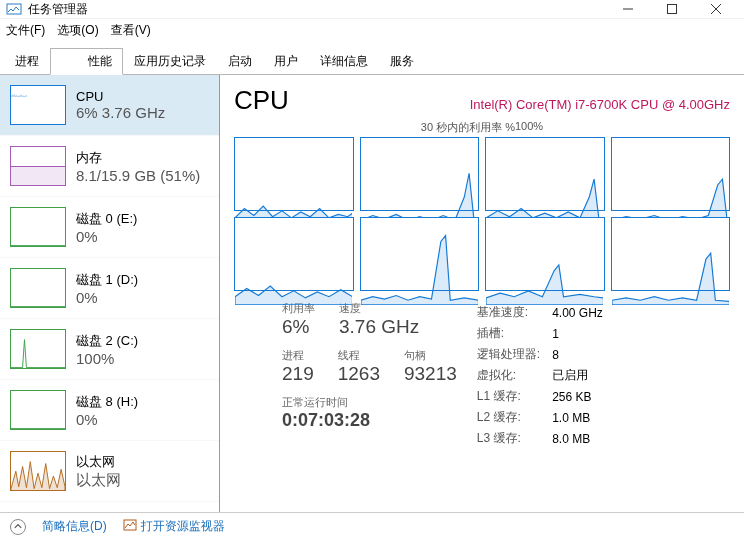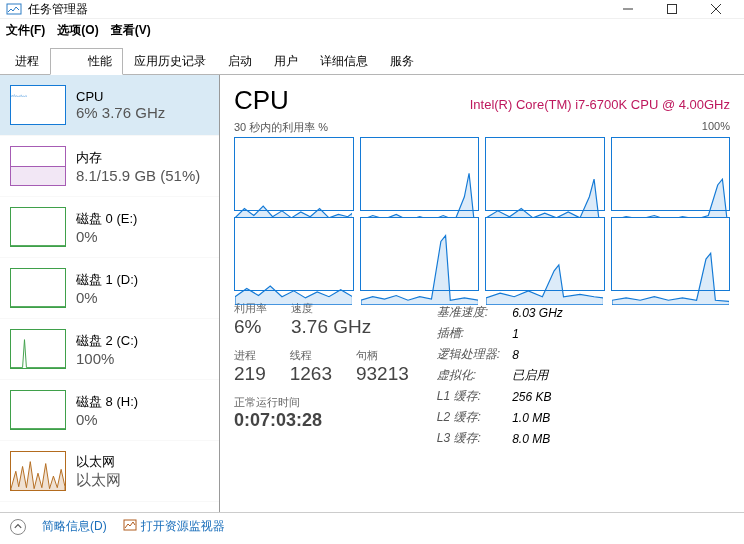--- a/index.html
+++ b/index.html
@@ -3,51 +3,51 @@
 <meta charset="utf-8">
 <style>
   * { box-sizing: border-box; margin: 0; padding: 0; }
   body { font-family: "Microsoft YaHei", "Segoe UI", sans-serif; font-size: 12px; color: #000; background: #fff; width: 744px; height: 544px; overflow: hidden; }
   .titlebar { height: 19px; display: flex; align-items: center; padding: 0 6px; border-bottom: 1px solid #f0f0f0; }
   .titlebar .app-icon { width: 16px; height: 16px; margin-right: 6px; display:flex; align-items:center; justify-content:center;}
   .titlebar .app-title { font-size: 12px; }
   .titlebar .spacer { flex: 1; }
   .win-btn { width: 44px; height: 30px; display: flex; align-items: center; justify-content: center; color: #555; }
   .win-btn svg { width: 10px; height: 10px; }
-  .menubar { height: 22px; display: flex; align-items: center; padding: 0 6px; font-size: 12px; gap: 12px; font-weight: bold; }
+  .menubar { height: 22px; display: flex; align-items: center; padding: 0 6px; font-size: 12px; gap: 12px; }
   .tabs { display: flex; border-bottom: 1px solid #b5b5b5; padding: 6px 4px 0 4px; font-size: 12px; gap: 0; }
   .tab { padding: 4px 10px; border: 1px solid transparent; border-bottom: none; position: relative; top: 1px; }
   .tab.selected { background: #fff; border-color: #b5b5b5; border-bottom: 1px solid #fff; padding-left: 37px; }
   .body { display: flex; height: 437px; }
   .sidebar { width: 220px; border-right: 1px solid #999; overflow:hidden; background:#fff;}
   .side-item { display: flex; align-items: center; gap: 10px; padding: 10px 10px; border-bottom: 1px solid #f8f8f8; }
   .side-item.selected { background: #d9eaf5; }
   .side-thumb { width: 56px; height: 40px; border: 1px solid #147ad6; position: relative; background:#fff;}
   .side-thumb.mem { border-color: #a65cb4; }
   .side-thumb.mem .fill { position:absolute; bottom:0; left:0; right:0; height:50%; background:#f2e7f5; border-top:1px solid #a65cb4;}
   .side-thumb.disk { border-color: #3fa04a; }
   .side-thumb.eth { border-color: #b36b1e; }
   .side-thumb .spark { position:absolute; left:0; right:0; bottom:0; height:30%; }
   .side-text .t1 { font-size: 13px; }
   .side-text .t2 { font-size: 15px; color: #555; }
   .main { flex: 1; padding: 10px 14px; overflow:hidden;}
   .main-header { display: flex; align-items: baseline; justify-content: space-between; margin-bottom: 4px;}
   .main-title { font-size: 26px; font-weight: 400; }
   .cpu-name { font-size: 13px; color: #be185d; }
-  .chart-label-row { display:flex; justify-content:space-between; font-size:11px; color:#555; margin-bottom:2px;}
+  .chart-label-row { display:flex; justify-content:center; font-size:11px; color:#555; margin-bottom:2px;}
   .cores { display:grid; grid-template-columns: repeat(4,1fr); grid-auto-rows: 74px; gap:6px; margin-bottom:10px;}
   .core { border:1px solid #147ad6; position:relative; background:#fff;}
-  .stats { display:flex; gap:26px; margin-top:6px;}
+  .stats { display:flex; gap:18px; margin-top:6px;margin-left:48px;}
   .stats-left { display:flex; flex-direction:column; gap:10px; }
   .stat-row { display:flex; gap:24px;}
   .stat-block .label { font-size:11px; color:#666; }
   .stat-block .value { font-size:19px; color:#444;}
   .uptime .value { font-size:18px;font-weight:bold; }
   .stats-right { font-size:12px; }
-  .stats-right table td { padding: 1px 10px 1px 0; font-style: italic; }
+  .stats-right table td { padding: 1px 10px 1px 0; }
   .stats-right table td:first-child { color:#555; }
   .statusbar { height:28px; border-top:1px solid #ccc; display:flex; align-items:center; padding:0 10px; gap:16px; font-size:12px;}
   .status-link { color:#1b6fbb; cursor:default;}
   .chevron-circle { width:16px; height:16px; border:1px solid #888; border-radius:50%; display:flex;align-items:center;justify-content:center;}
   .chevron-circle svg{width:8px;height:8px;}
   svg.spark path { fill: rgba(20,122,214,0.15); stroke:#147ad6; stroke-width:1;}
   svg.spark-eth path { fill: rgba(179,107,30,0.2); stroke:#b36b1e; stroke-width:1;}
   svg.spark-disk path { stroke:#3fa04a; fill:none; stroke-width:1;}
 </style>
 </head>
@@ -257,21 +257,21 @@
         <div class="stat-block uptime">
           <div class="label">正常运行时间</div>
           <div class="value">0:07:03:28</div>
         </div>
       </div>
       <div class="stats-right">
         <table>
           <tbody>
               <tr>
                 <td>基准速度:</td>
-                <td>6.03 GHz</td>
+                <td>4.00 GHz</td>
               </tr>
           <tr>
                 <td>插槽:</td>
                 <td>1</td>
               </tr>
           <tr>
                 <td>逻辑处理器:</td>
                 <td>8</td>
               </tr>
           <tr>

